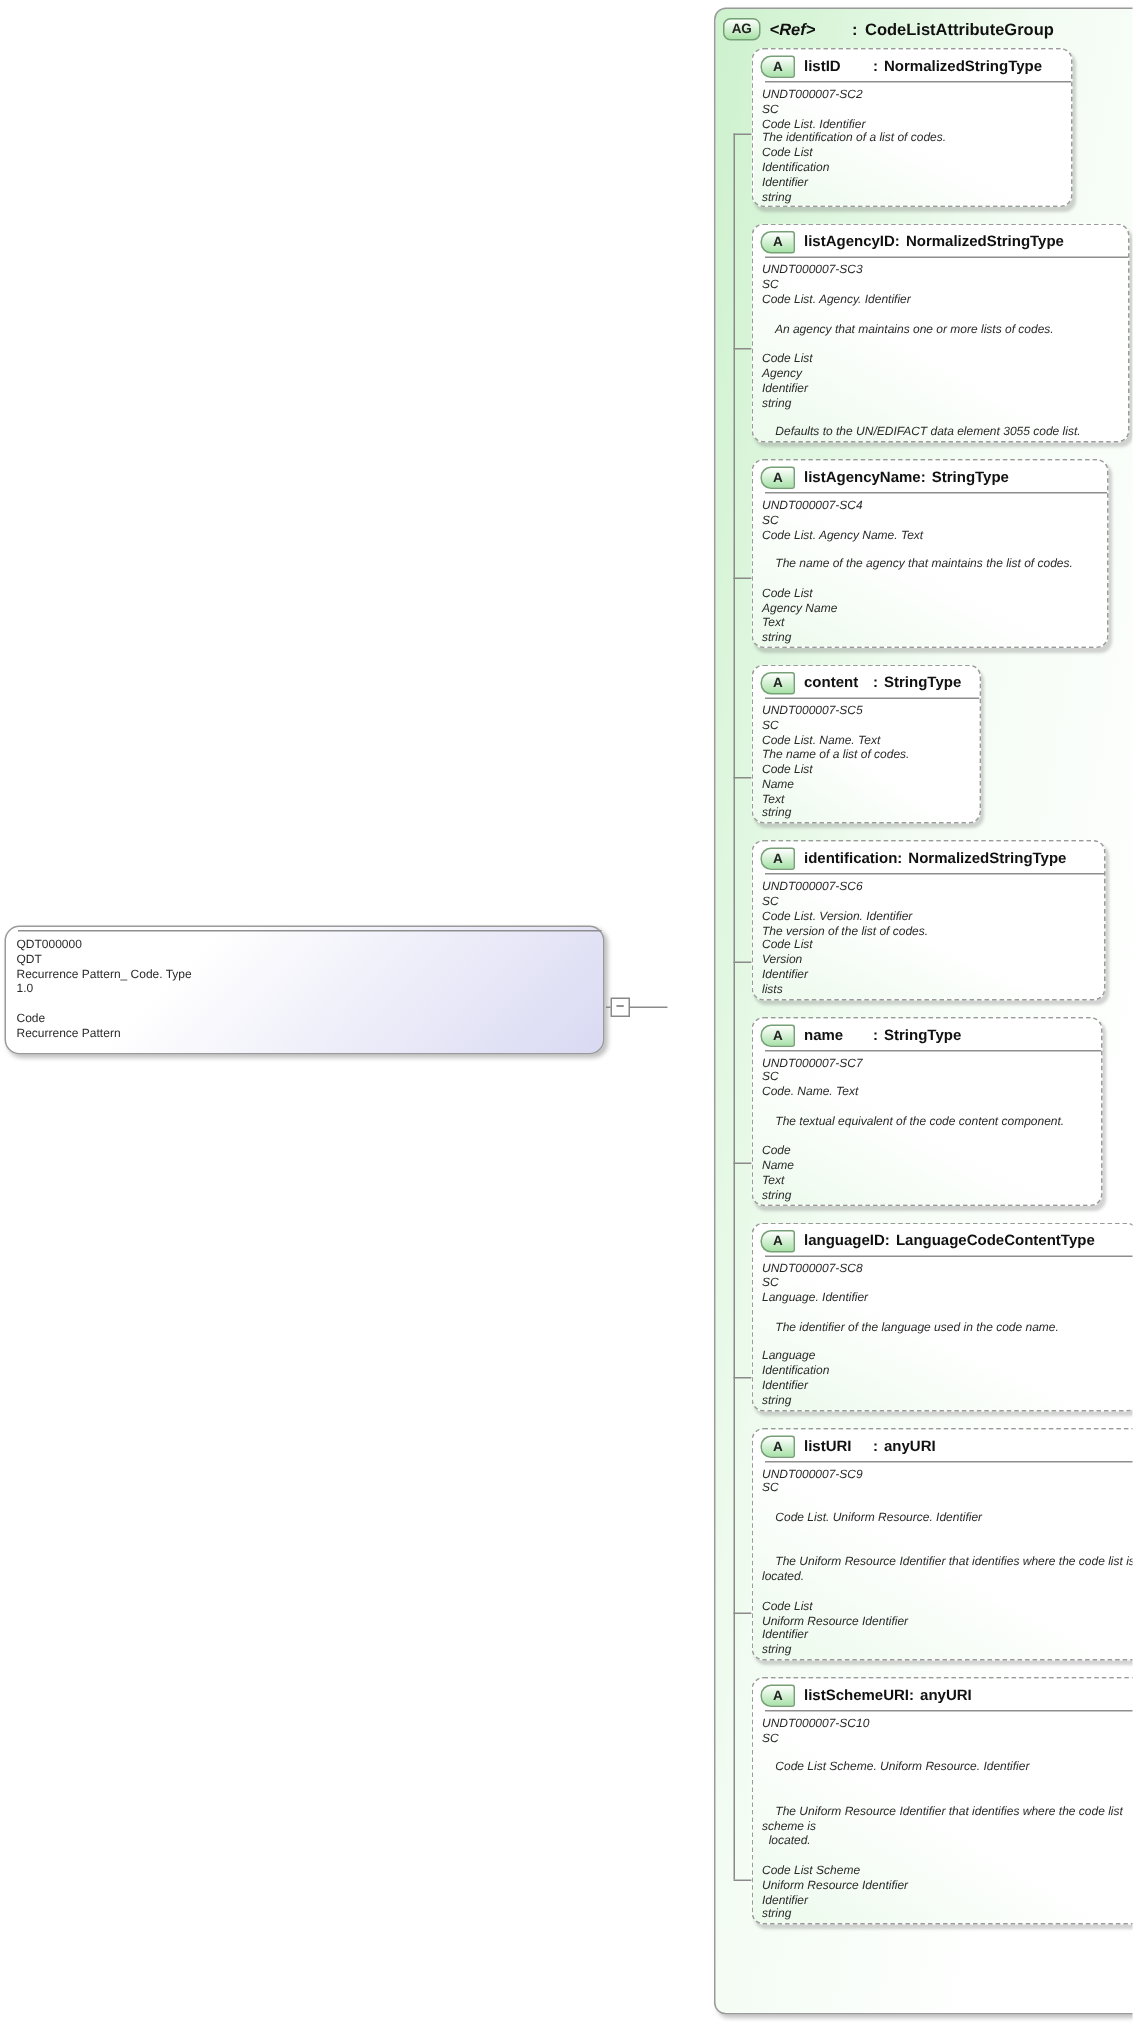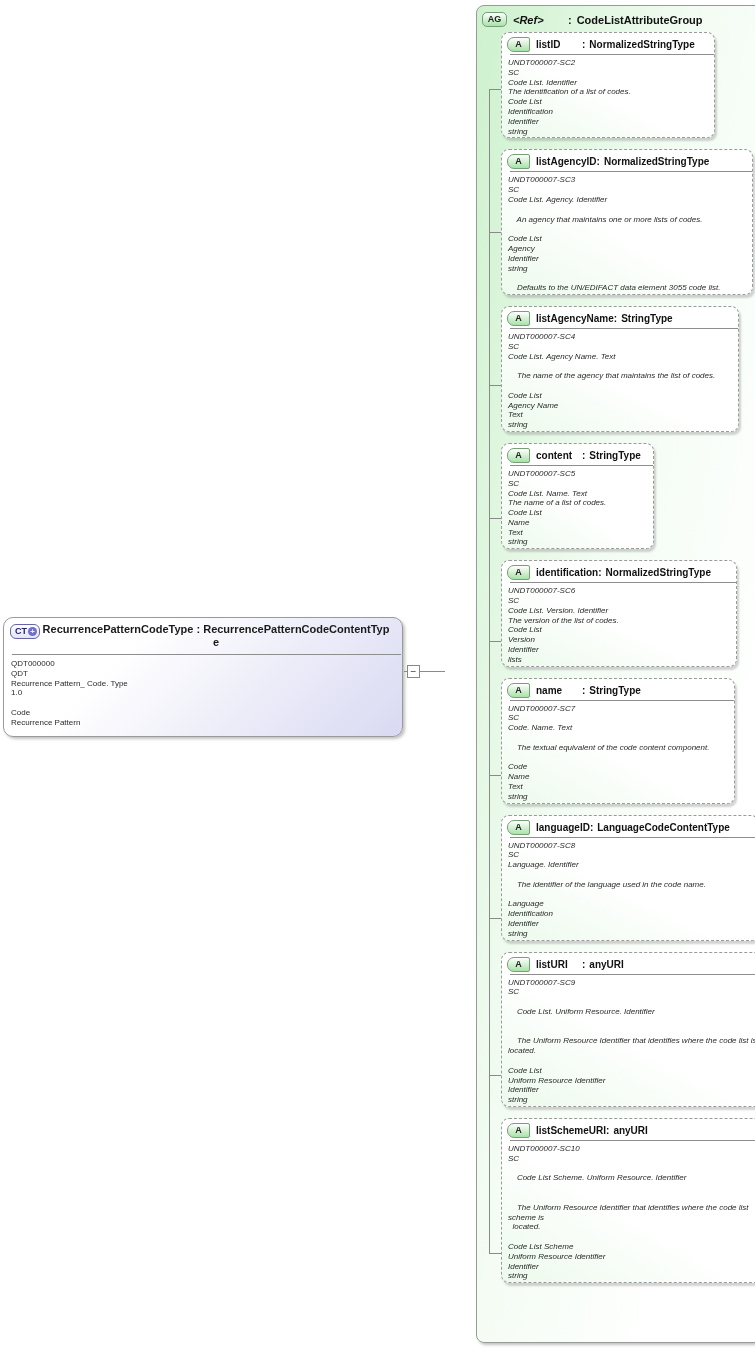--- a/index.html
+++ b/index.html
@@ -117,27 +117,20 @@
     white-space:pre;padding:3px 4px 1px 6px;
   }
 
   .vline{position:absolute;left:12px;width:1px;background:#8a8a8a;z-index:1;}
   .stub{position:absolute;left:12px;width:12px;height:1px;background:#8a8a8a;z-index:1;}
 </style>
 </head>
 <body>
 
 <div class="ct-box">
-  <div class="ct-header">
-    <span class="ct-badge">
-      <span>CT</span>
-      <span class="plus-circle">+</span>
-    </span>
-    <div class="ct-title"><span>RecurrencePatternCodeType</span> <span>:</span> <span>RecurrencePatternCodeContentType</span></div>
-  </div>
   <div class="box-sep"></div>
   <div class="box-body">QDT000000
 QDT
 Recurrence Pattern_ Code. Type
 1.0
 
 Code
 Recurrence Pattern</div>
 </div>
 

